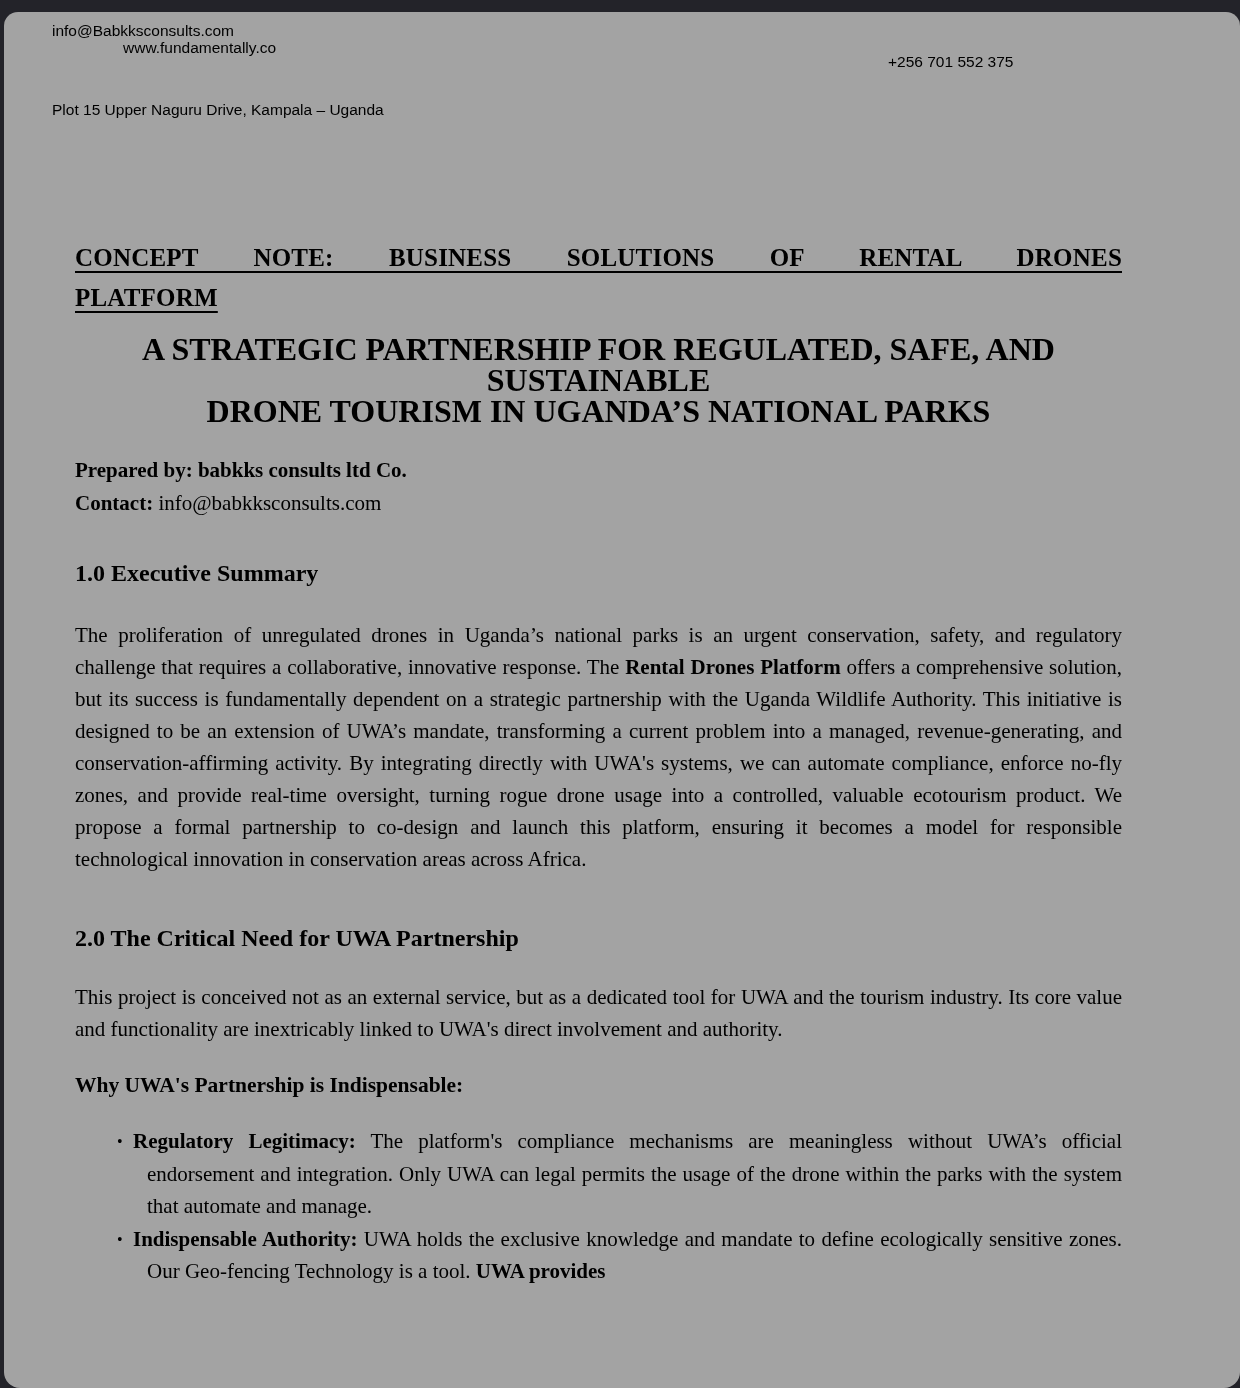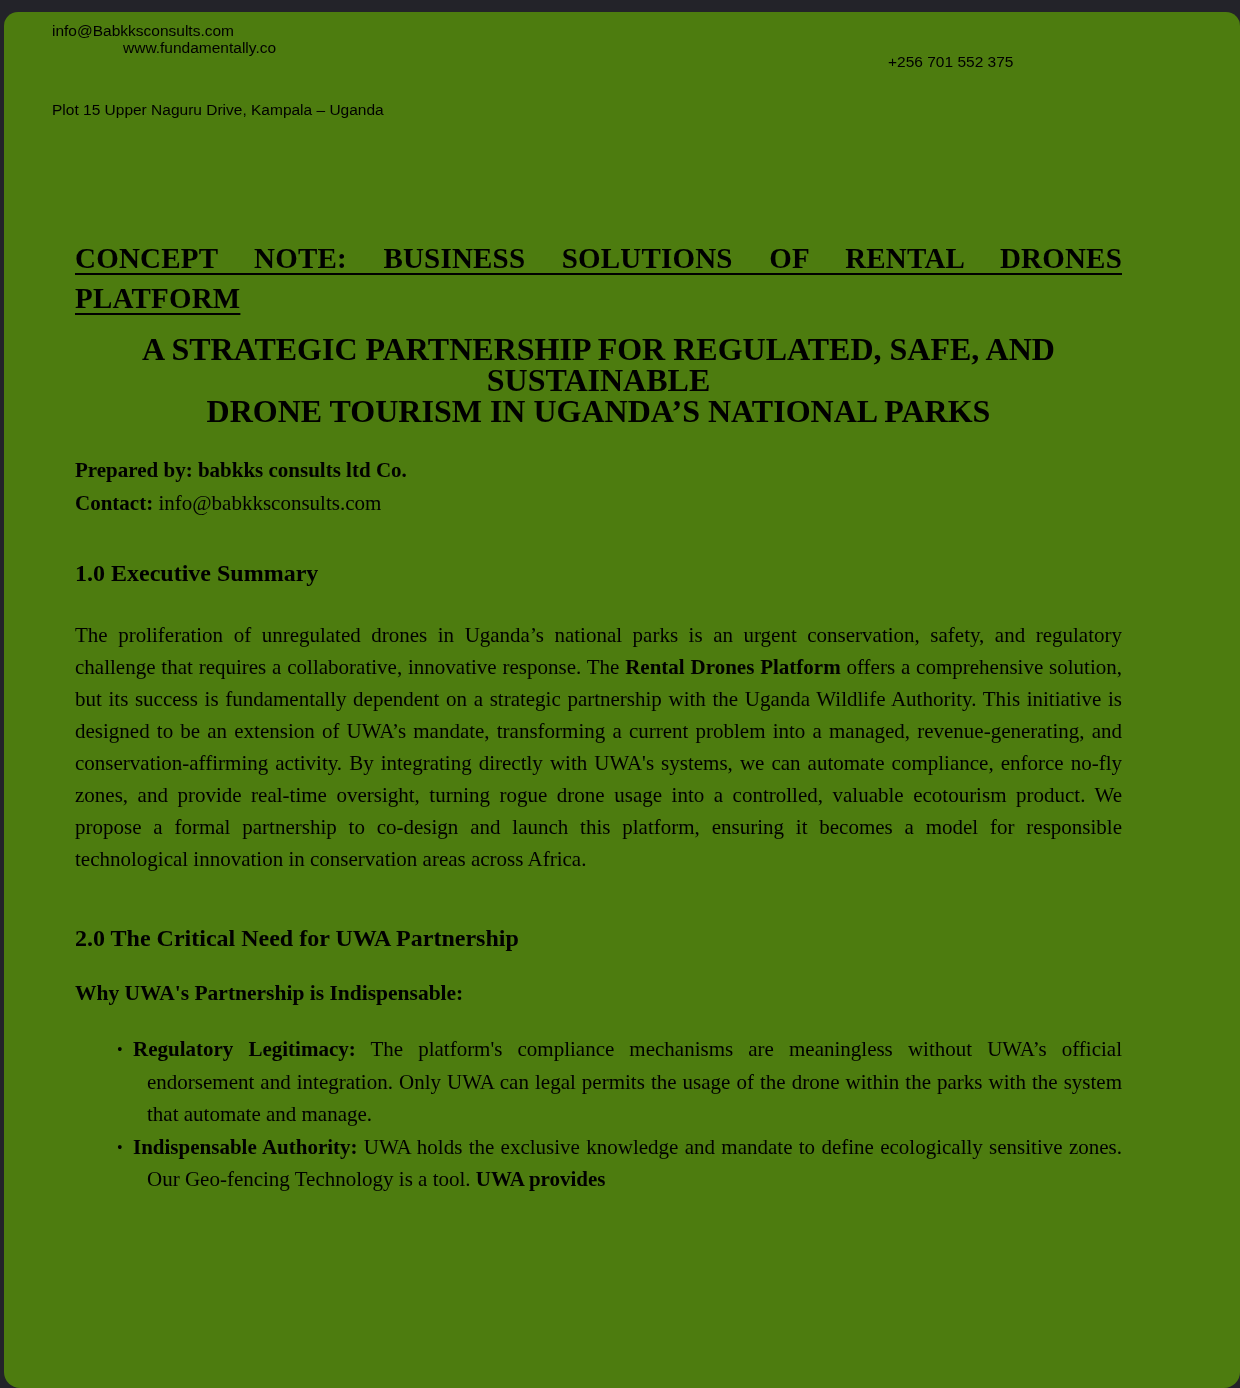--- a/index.html
+++ b/index.html
@@ -10,21 +10,21 @@
     background: #232329;
     overflow: hidden;
     font-family: "Liberation Serif", serif;
   }
   .page {
     position: absolute;
     left: 4px;
     top: 12px;
     width: 1236px;
     height: 1376px;
-    background: #4d7c0f;
+    background: #a3a3a3;
     border-radius: 14px 14px 16px 16px;
     overflow: hidden;
     color: #000;
   }
   
   .letterhead span {
     position: absolute;
     font-family: "Liberation Sans", sans-serif;
     font-size: 15.5px;
     line-height: 18px;
@@ -37,21 +37,21 @@
   .lh-phone   { left: 884px; top: 41px; }
   
   .doc {
     position: absolute;
     left: 71px;
     top: 0;
     width: 1047px;
   }
   .title {
     margin-top: 226px;
-    font-size: 29px;
+    font-size: 25px;
     line-height: 40px;
     font-weight: bold;
     letter-spacing: 0.2px;
   }
   .title .line {
     text-decoration: underline;
     text-decoration-thickness: 2px;
     text-underline-offset: 5px;
   }
   .title-l1 { text-align: justify; text-align-last: justify; }
@@ -144,20 +144,21 @@
       <div class="row b">Prepared by: babkks consults ltd Co.</div>
       <div class="row"><span class="b">Contact: </span><span>info@babkksconsults.com</span></div>
     </div>
 
     <h3 class="sec-heading">1.0 Executive Summary</h3>
 
     <p class="body-par"><span>The proliferation of unregulated drones in Uganda’s national parks is an urgent conservation, safety, and regulatory challenge that requires a collaborative, innovative response. The </span><span class="b">Rental Drones Platform</span><span> offers a comprehensive solution, but its success is fundamentally dependent on a strategic partnership with the Uganda Wildlife Authority. This initiative is designed to be an extension of UWA’s mandate, transforming a current problem into a managed, revenue-generating, and conservation-affirming activity. By integrating directly with UWA's systems, we can automate compliance, enforce no-fly zones, and provide real-time oversight, turning rogue drone usage into a controlled, valuable ecotourism product. We propose a formal partnership to co-design and launch this platform, ensuring it becomes a model for responsible technological innovation in conservation areas across Africa.</span></p>
 
     <h3 class="sec-heading sec-heading-2">2.0 The Critical Need for UWA Partnership</h3>
 
+    <p class="body-par body-par-2">This project is conceived not as an external service, but as a dedicated tool for UWA and the tourism industry. Its core value and functionality are inextricably linked to UWA's direct involvement and authority.</p>
 
     <div class="sub-heading">Why UWA's Partnership is Indispensable:</div>
 
     <ul class="bullets">
       <li><span class="b">Regulatory Legitimacy:</span><span> The platform's compliance mechanisms are meaningless without UWA’s official endorsement and integration. Only UWA can legal permits the usage of the drone within the parks with the system that automate and manage.</span></li>
       <li><span class="b">Indispensable Authority:</span><span> UWA holds the exclusive knowledge and mandate to define ecologically sensitive zones. Our Geo-fencing Technology is a tool. </span><span class="b">UWA provides</span></li>
     </ul>
 
   </div>
 </div>

